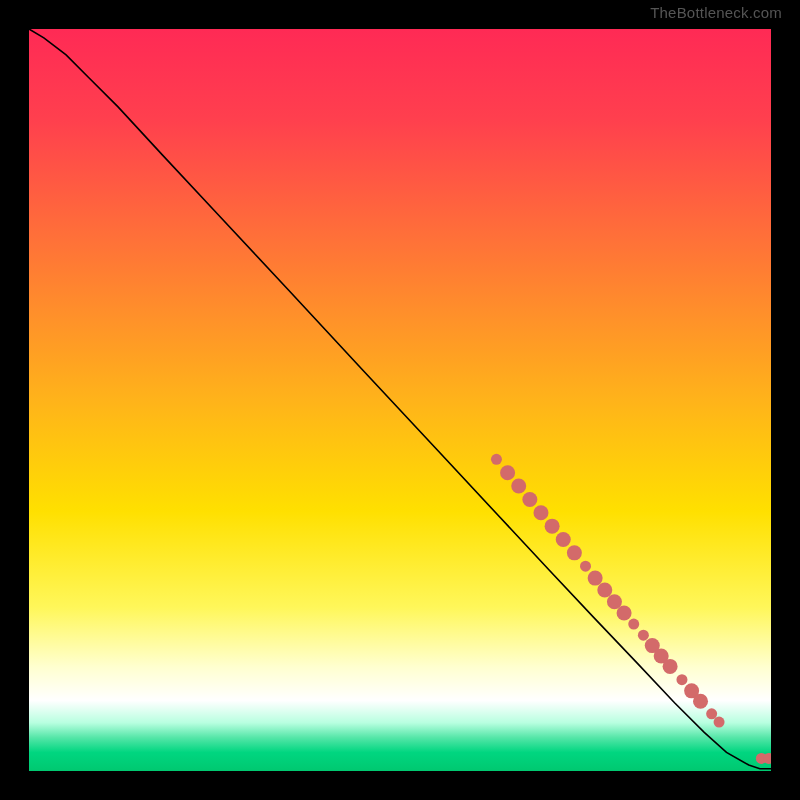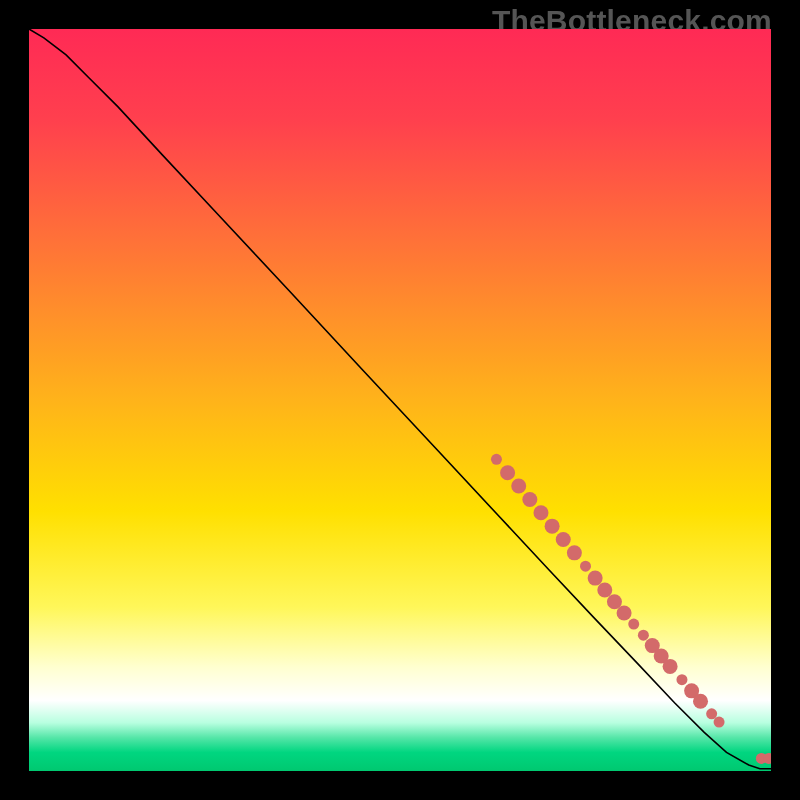--- a/index.html
+++ b/index.html
@@ -12,24 +12,24 @@
     overflow: hidden;
   }
   .stage {
     position: relative;
     width: 800px;
     height: 800px;
   }
   .watermark {
     position: absolute;
     top: 4px;
-    right: 28px;
+    right: 18px;
     color: #555;
-    font-size: 30px;
-    font-weight: 700;
+    font-size: 15px;
+    font-weight: 400;
     letter-spacing: 0.2px;
   }
   .plot {
     position: absolute;
     left: 29px;
     top: 29px;
     width: 742px;
     height: 742px;
   }
   .plot svg {

